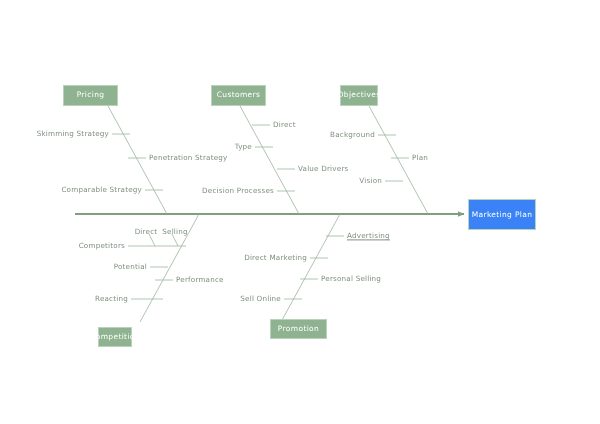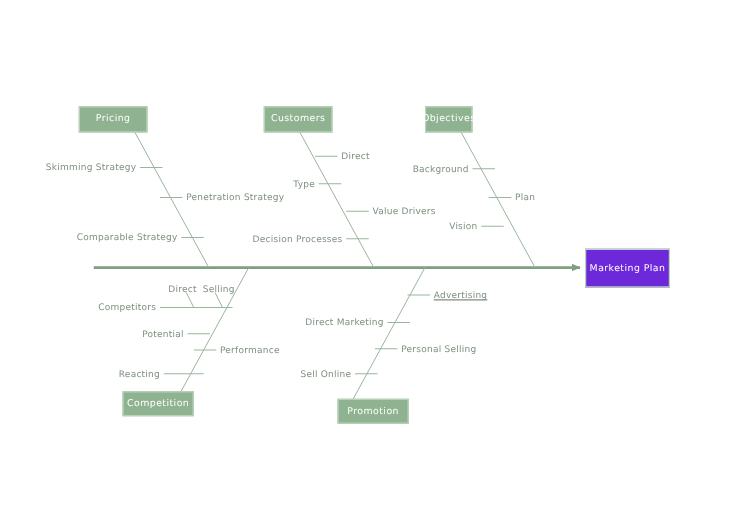--- a/index.html
+++ b/index.html
@@ -22,21 +22,21 @@
     letter-spacing:.35px;
     display:flex;
     align-items:center;
     justify-content:center;
     text-align:center;
     line-height:1.1;
   }
   .head-box{
     position:absolute;
     box-sizing:border-box;
-    background:#6d28d9;
+    background:#3b82f6;
     border:1px solid #b9d2ba;
     color:#ffffff;
     font-size:7.5px;
     letter-spacing:.35px;
     display:flex;align-items:center;justify-content:center;
   }
   .bone-label{
     position:absolute;
     color:#7f8f7f;
     font-size:7.2px;
@@ -92,21 +92,21 @@
     <line x1="300" y1="279" x2="318" y2="279" stroke="#9ab59c" stroke-width="0.8"></line>
     <line x1="284" y1="299" x2="302" y2="299" stroke="#9ab59c" stroke-width="0.8"></line>
   </svg>
 
   <div class="cat-box" style="left:63px;top:85px;width:55px;height:21px;">Pricing</div>
 
   <div class="cat-box" style="left:211px;top:85px;width:55px;height:21px;">Customers</div>
 
   <div class="cat-box" style="left:340px;top:85px;width:38px;height:21px;">Objectives</div>
 
-  <div class="cat-box" style="left:98px;top:313px;width:57px;height:20px;">Competition</div>
+  <div class="cat-box" style="left:98px;top:327px;width:34px;height:20px;">Competition</div>
 
   <div class="cat-box" style="left:253px;top:319px;width:57px;height:20px;margin-left:17px;">Promotion</div>
 
   <div class="head-box" style="left:468px;top:199px;width:68px;height:31px;">Marketing Plan</div>
 
   <div class="bone-label lbl-l" style="left:109px;top:134px;">Skimming Strategy</div>
   <div class="bone-label lbl-r" style="left:149px;top:158px;">Penetration Strategy</div>
   <div class="bone-label lbl-l" style="left:142px;top:190px;">Comparable Strategy</div>
 
   <div class="bone-label lbl-r" style="left:273px;top:125px;">Direct</div>

